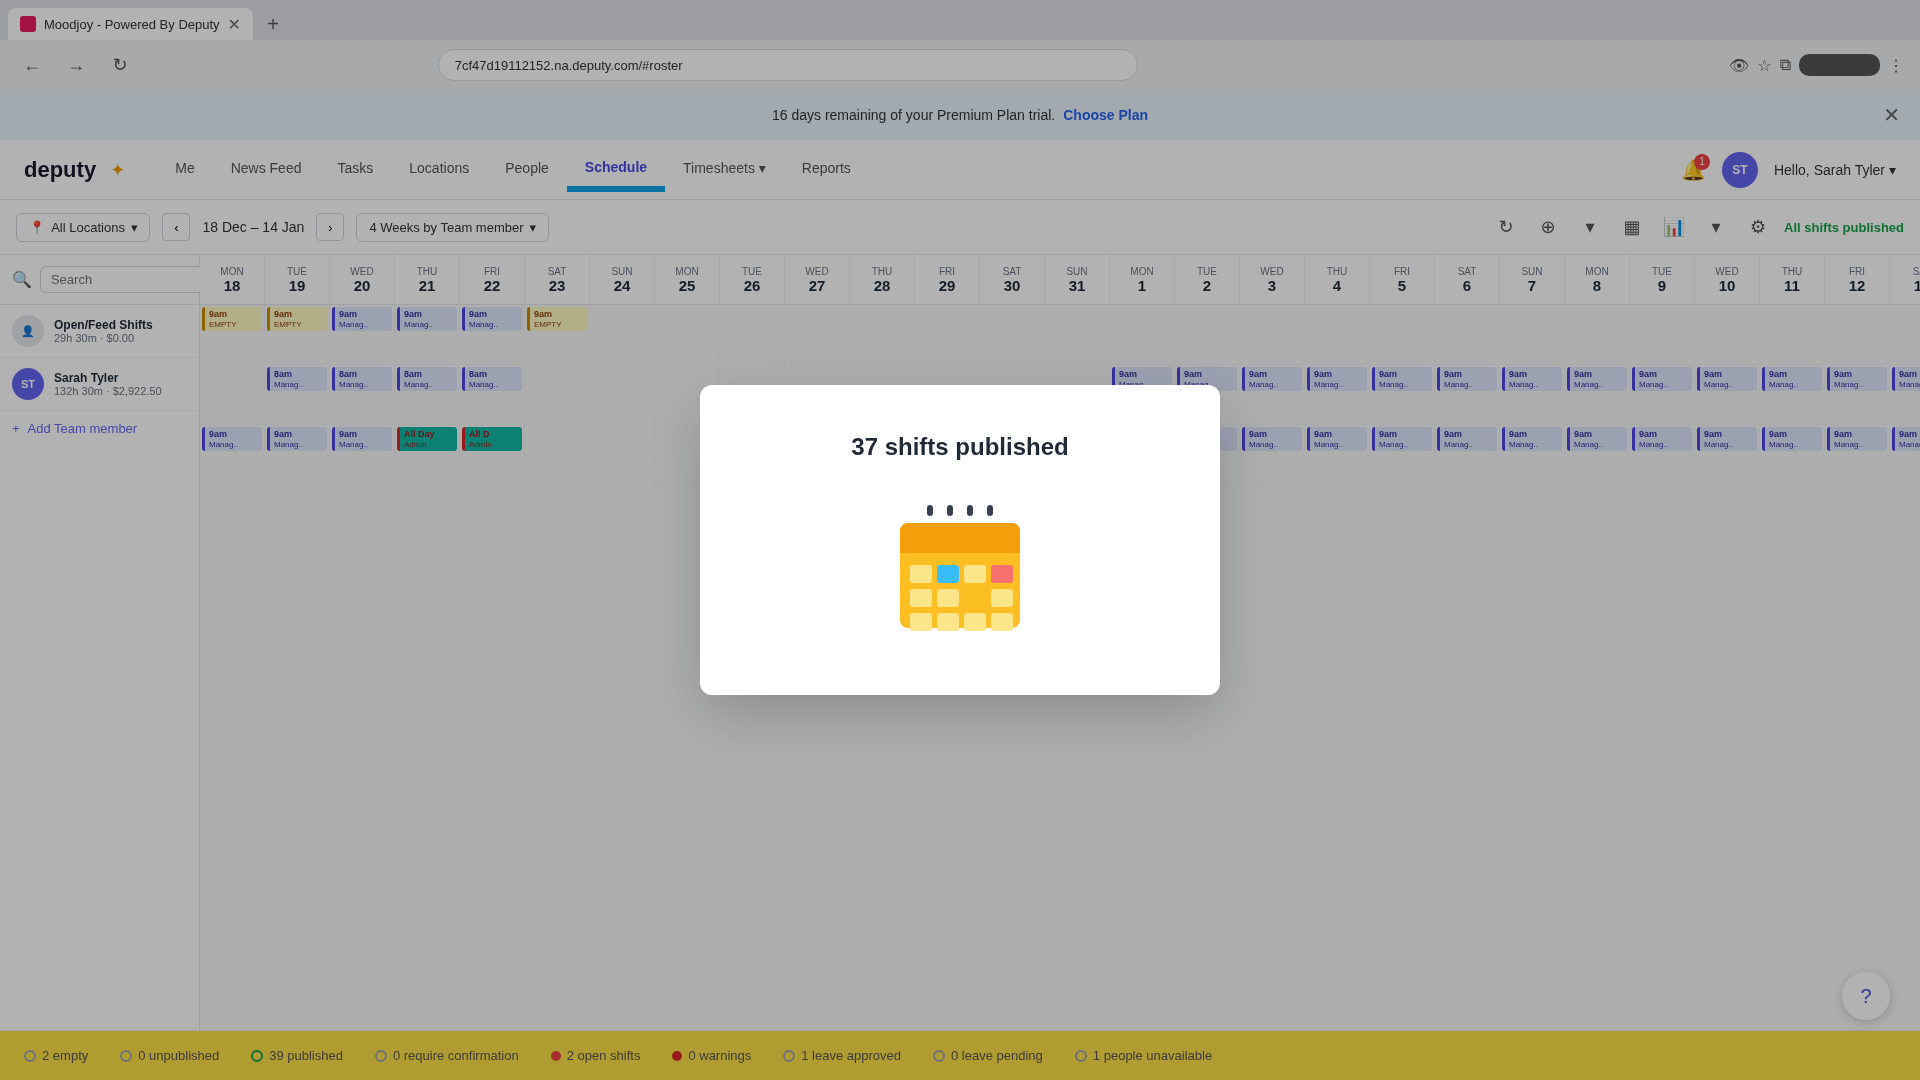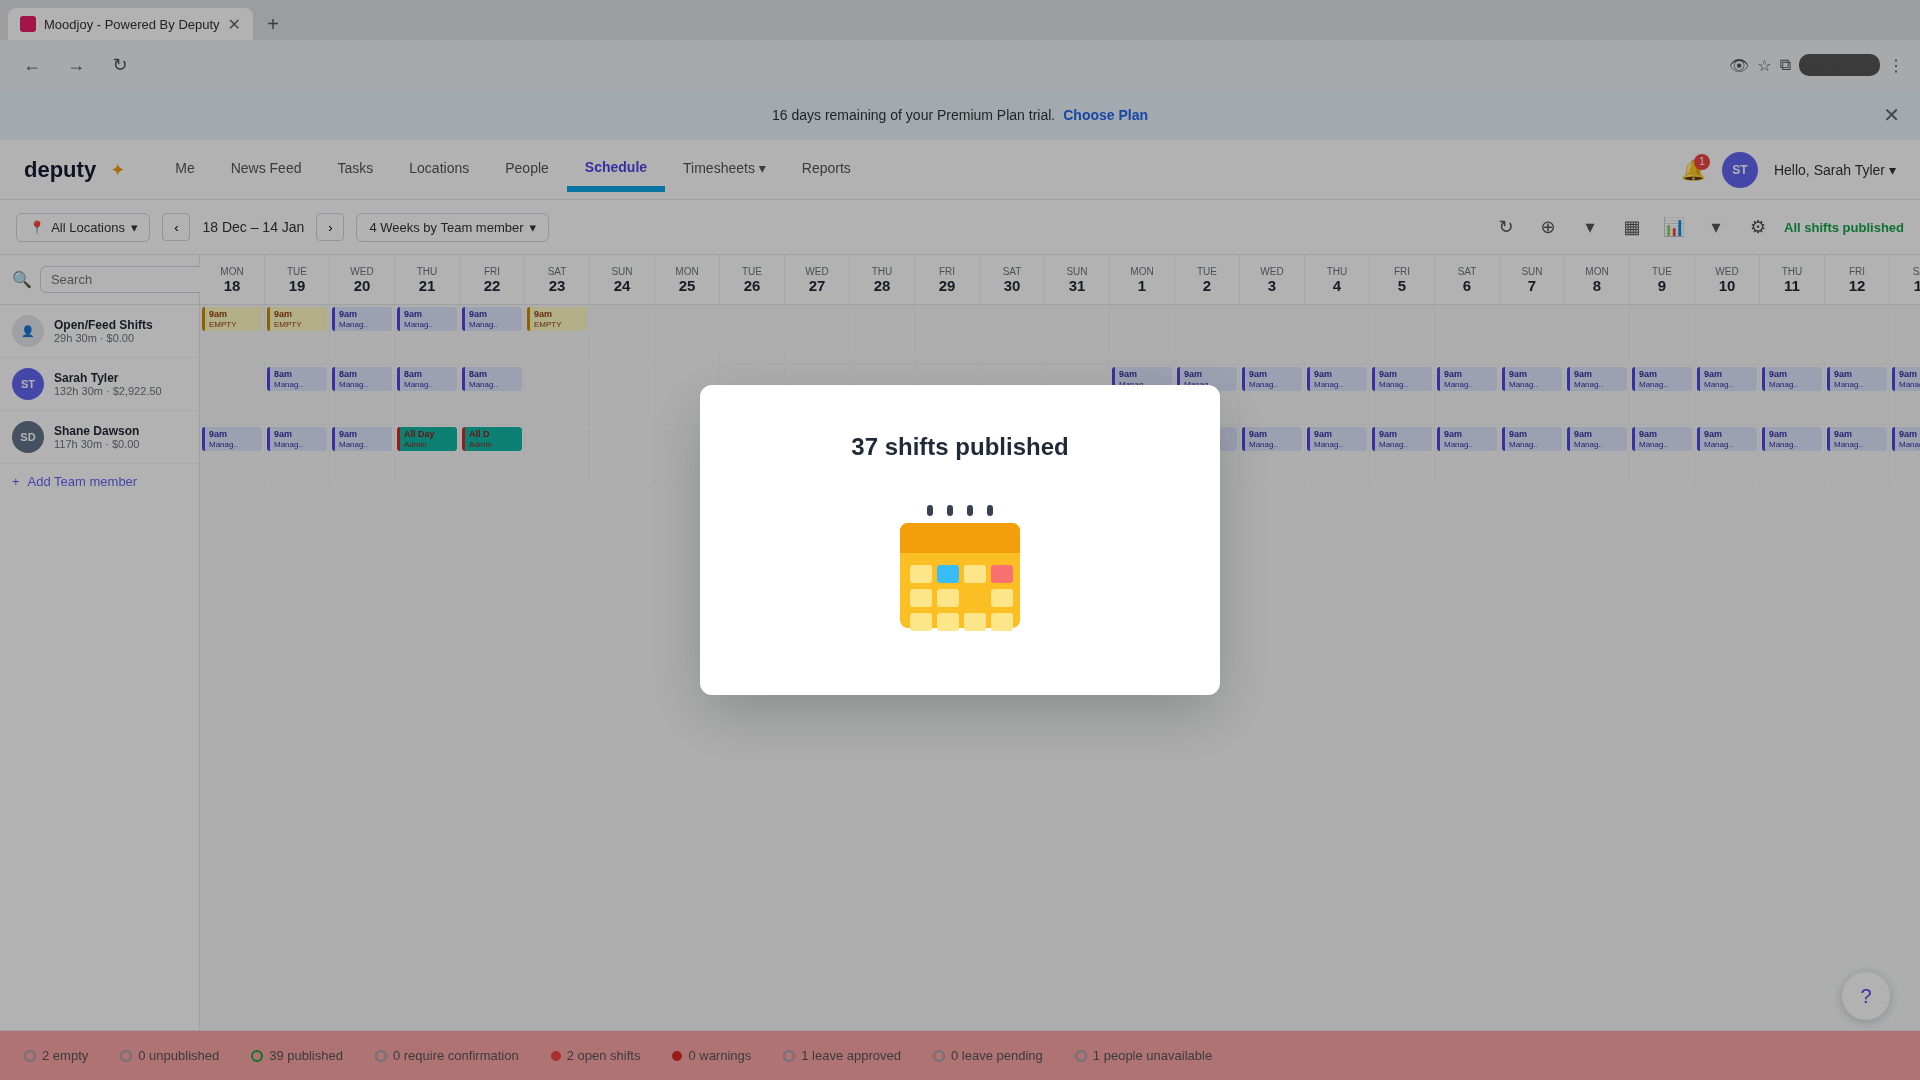--- a/index.html
+++ b/index.html
@@ -78,21 +78,21 @@
     .shift-chip-time { font-weight: 600; }
 
     
     .modal-overlay { position: fixed; top: 0; left: 0; width: 1920px; height: 1080px; background: rgba(0,0,0,0.3); display: flex; align-items: center; justify-content: center; z-index: 100; }
     .modal { background: #fff; border-radius: 12px; width: 520px; padding: 48px 40px; display: flex; flex-direction: column; align-items: center; gap: 32px; box-shadow: 0 20px 60px rgba(0,0,0,0.2); }
     .modal-title { font-size: 24px; font-weight: 600; color: #1f2937; }
     .modal-footer { width: 100%; display: flex; justify-content: flex-end; }
     .done-btn { background: #4f46e5; color: #fff; border: none; border-radius: 8px; padding: 12px 32px; font-size: 16px; font-weight: 600; cursor: pointer; }
 
     
-    .status-bar { background: #fca5a5; height: 50px; border-top: 1px solid #e5e7eb; display: flex; align-items: center; padding: 0 24px; gap: 32px; font-size: 13px; }
+    .status-bar { background: #fde047; height: 50px; border-top: 1px solid #e5e7eb; display: flex; align-items: center; padding: 0 24px; gap: 32px; font-size: 13px; }
     .status-item { display: flex; align-items: center; gap: 6px; color: #555; }
     .status-dot { width: 10px; height: 10px; border-radius: 50%; }
     .status-circle { width: 12px; height: 12px; border-radius: 50%; border: 2px solid; }
 
     
     .help-btn { position: fixed; bottom: 60px; right: 30px; width: 48px; height: 48px; background: #fff; border-radius: 50%; box-shadow: 0 2px 12px rgba(0,0,0,0.2); display: flex; align-items: center; justify-content: center; font-size: 20px; color: #4f46e5; cursor: pointer; z-index: 50; border: none; }
   </style>
 </head>
 <body>
 
@@ -102,20 +102,23 @@
       <div class="tab-icon"></div>
       <span>Moodjoy - Powered By Deputy</span>
       <span class="tab-close">✕</span>
     </div>
     <div class="browser-tab-new">+</div>
   </div>
   <div class="browser-controls">
     <button class="browser-btn">←</button>
     <button class="browser-btn">→</button>
     <button class="browser-btn">↻</button>
+    <div class="address-bar">
+      <span>7cf47d19112152.na.deputy.com/#roster</span>
+    </div>
     <div class="browser-right-icons">
       <span>👁</span>
       <span>☆</span>
       <span>⧉</span>
       <span class="incognito-badge">Incognito</span>
       <span>⋮</span>
     </div>
   </div>
 </div>
 
@@ -197,27 +200,20 @@
     </div>
 
     <div class="member-row">
       <div class="member-avatar" style="background:#6366f1; color:#fff;">ST</div>
       <div class="member-info">
         <div class="member-name">Sarah Tyler</div>
         <div class="member-meta">132h 30m · $2,922.50</div>
       </div>
     </div>
 
-    <div class="member-row">
-      <div class="member-avatar" style="background:#64748b; color:#fff;">SD</div>
-      <div class="member-info">
-        <div class="member-name">Shane Dawson</div>
-        <div class="member-meta">117h 30m · $0.00</div>
-      </div>
-    </div>
     <div class="add-member">
       <span>+</span>
       <span>Add Team member</span>
     </div>
   </div>
 
   <div class="schedule-main">
 
     <div class="cal-header" id="cal-header">
         <div class="cal-day">

